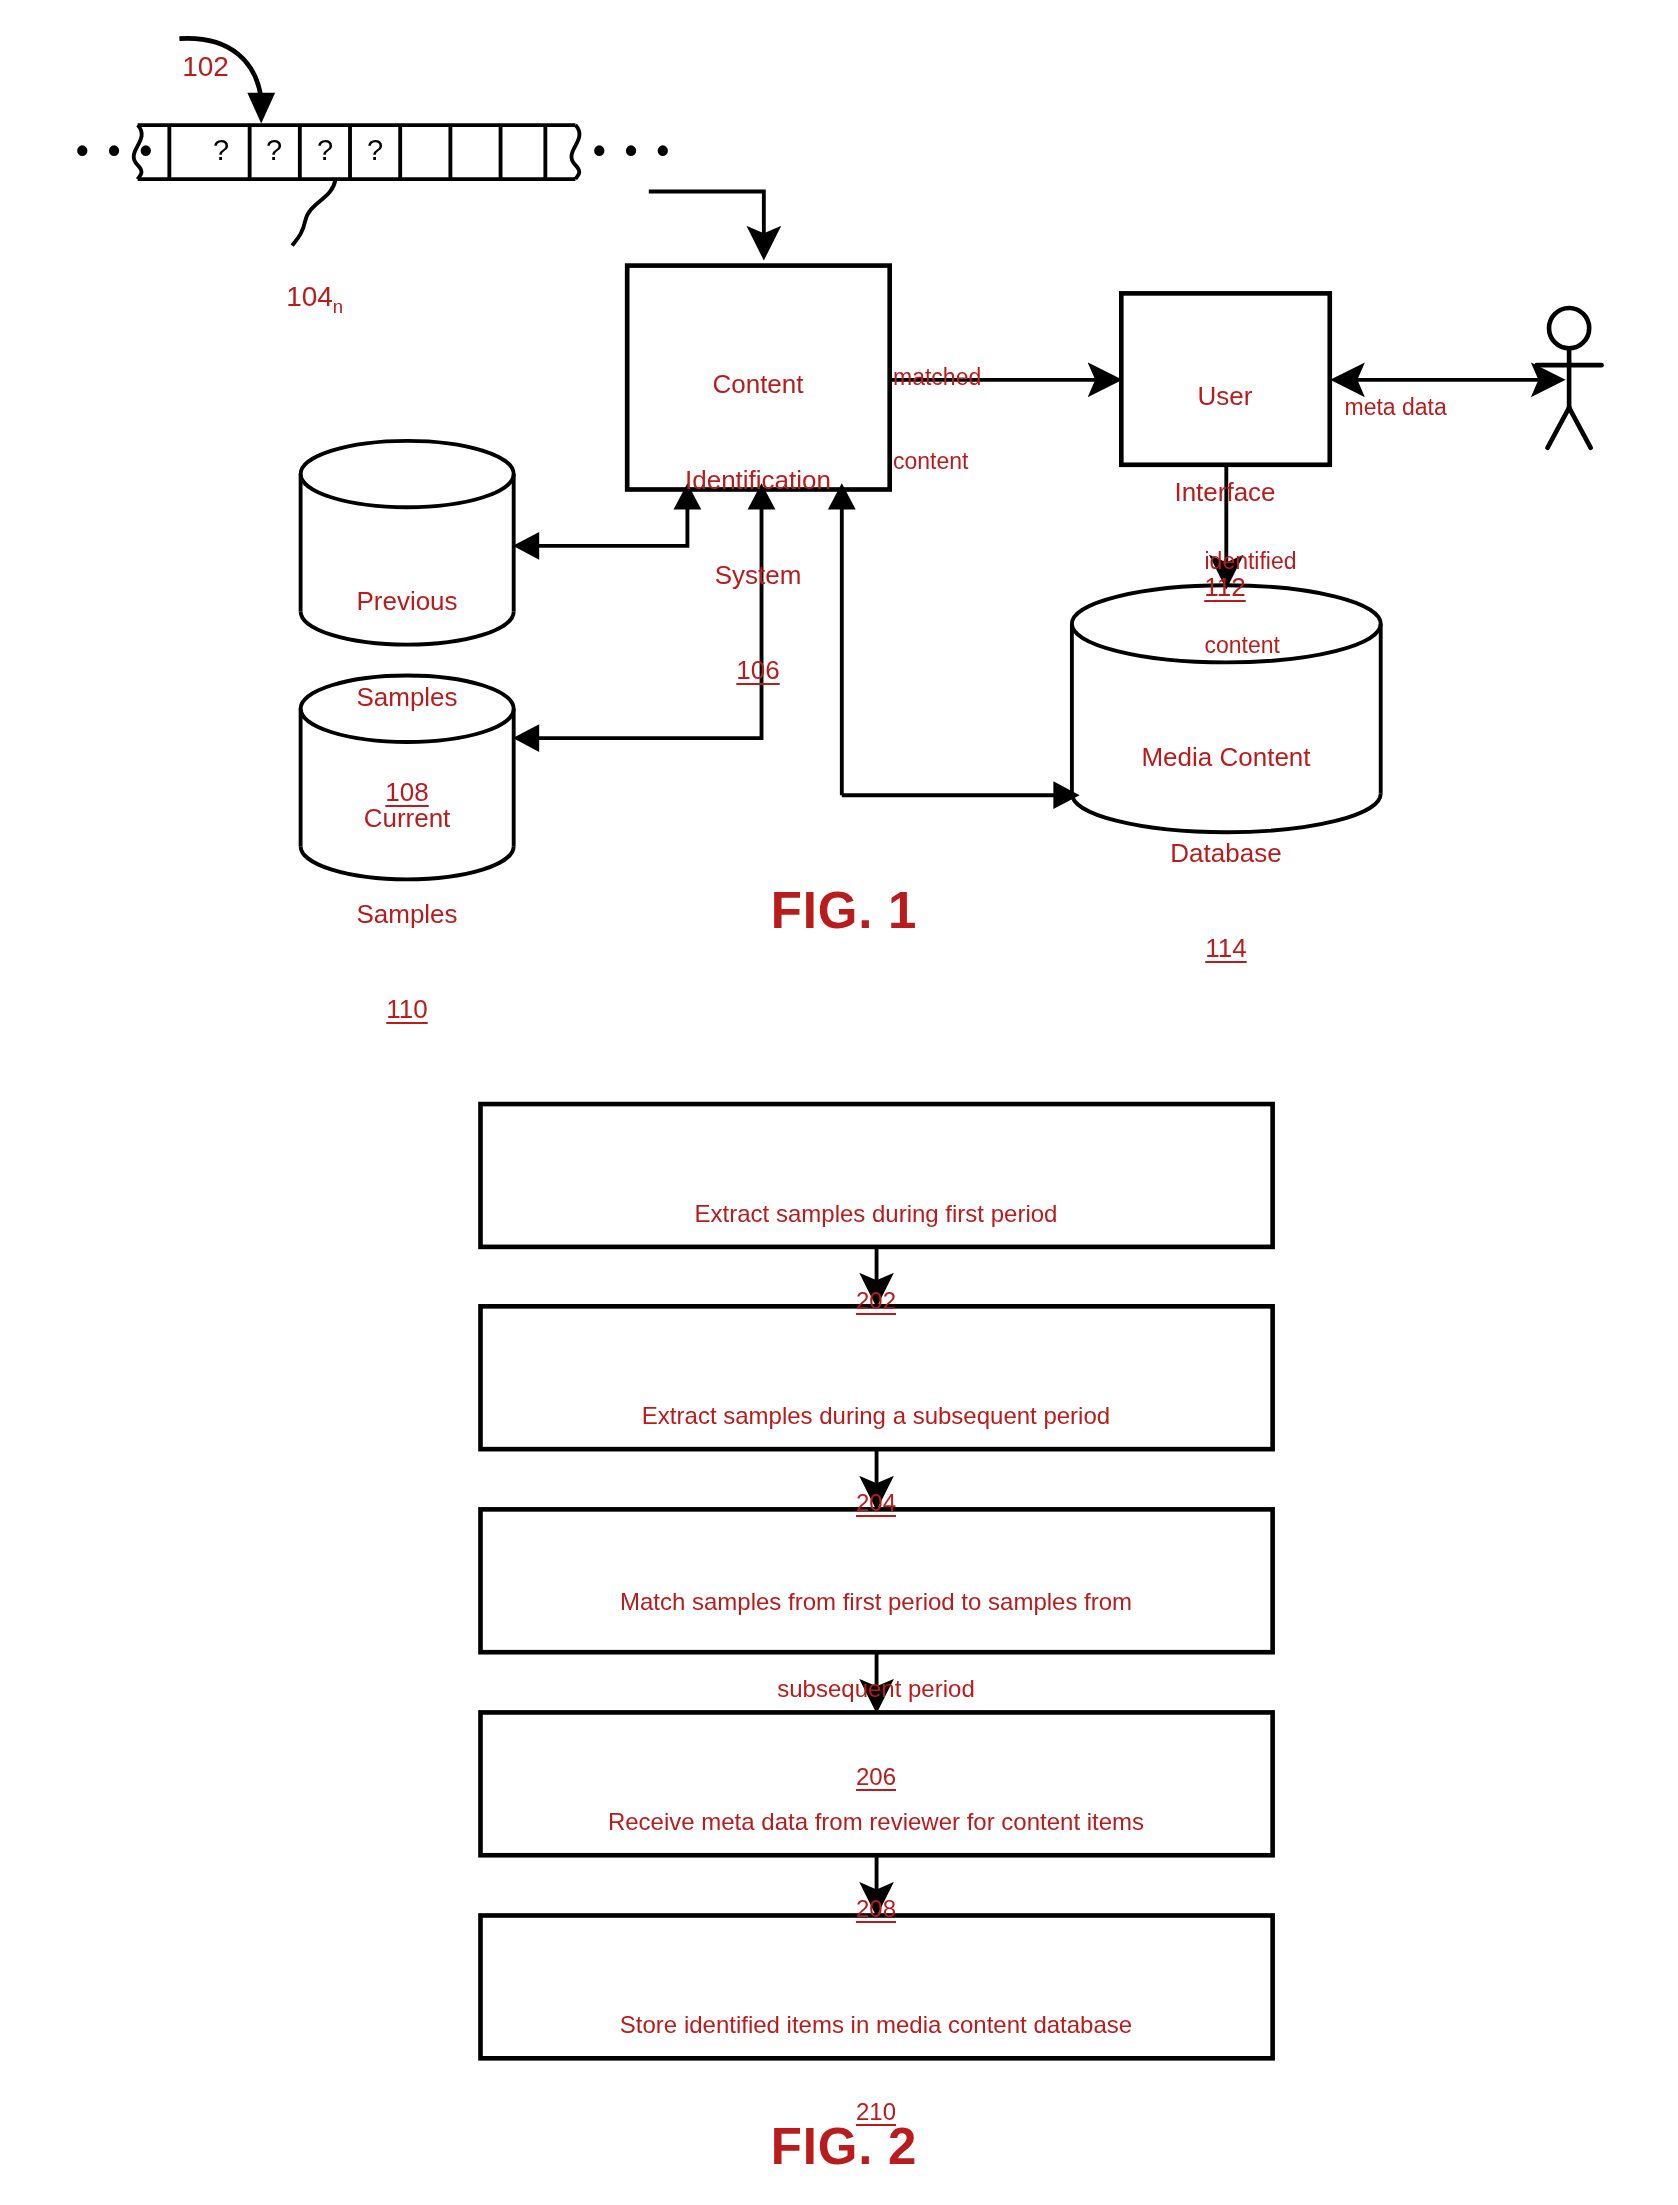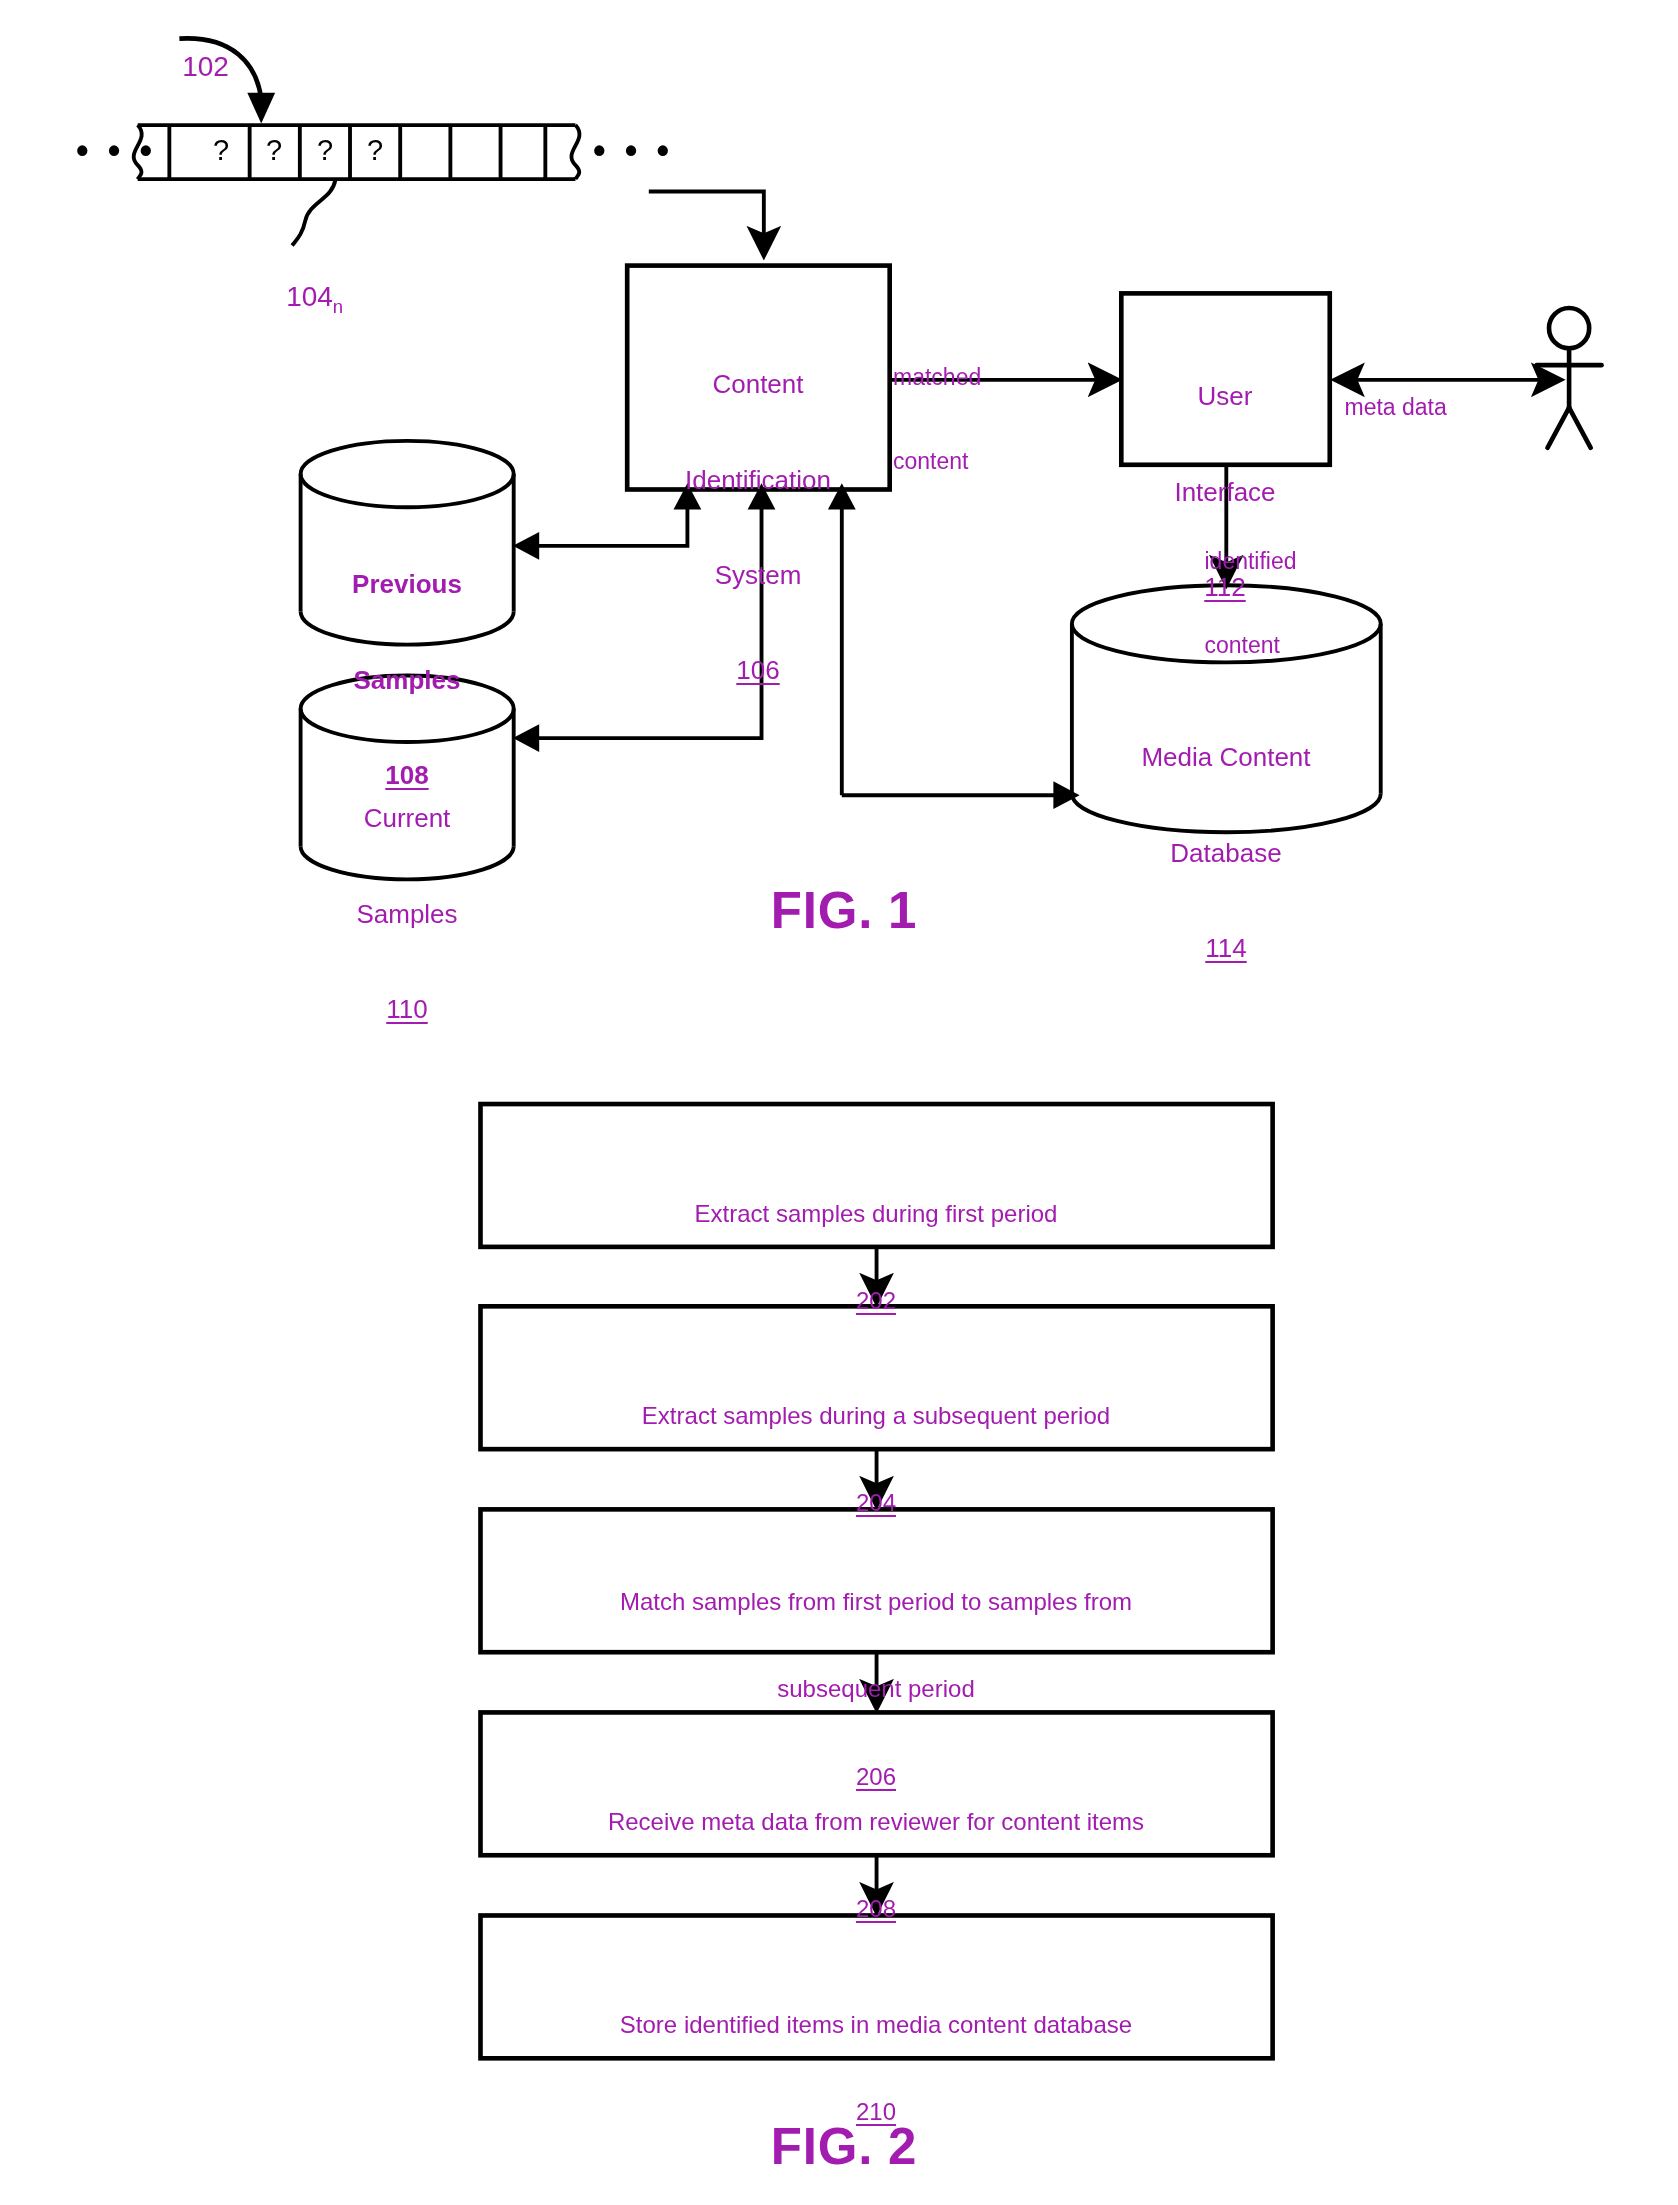--- a/index.html
+++ b/index.html
@@ -24,21 +24,21 @@
     top: 0;
     left: 0;
     width: 1679px;
     height: 2205px;
     overflow: visible;
   }
   
   .txt {
     position: absolute;
     font-family: "Liberation Sans", sans-serif;
-    color: #a21caf;
+    color: #b91c1c;
     white-space: pre;
     line-height: 1.22;
   }
   .box-text {
     text-align: center;
     font-size: 26px;
   }
   .flow-text {
     text-align: center;
     font-size: 24px;
@@ -226,21 +226,21 @@
     <div>System</div>
     <div class="ref-underline">106</div>
   </div>
 
   <div class="txt box-text centerer" style="left:1225px; top:318px; width:216px;">
     <div>User</div>
     <div>Interface</div>
     <div class="ref-underline">112</div>
   </div>
 
-  <div class="txt box-text centerer" style="left:407px; top:506px; width:216px;font-weight:bold;">
+  <div class="txt box-text centerer" style="left:407px; top:523px; width:216px;">
     <div>Previous</div>
     <div>Samples</div>
     <div class="ref-underline">108</div>
   </div>
 
   <div class="txt box-text centerer" style="left:407px; top:740px; width:216px;">
     <div>Current</div>
     <div>Samples</div>
     <div class="ref-underline">110</div>
   </div>

